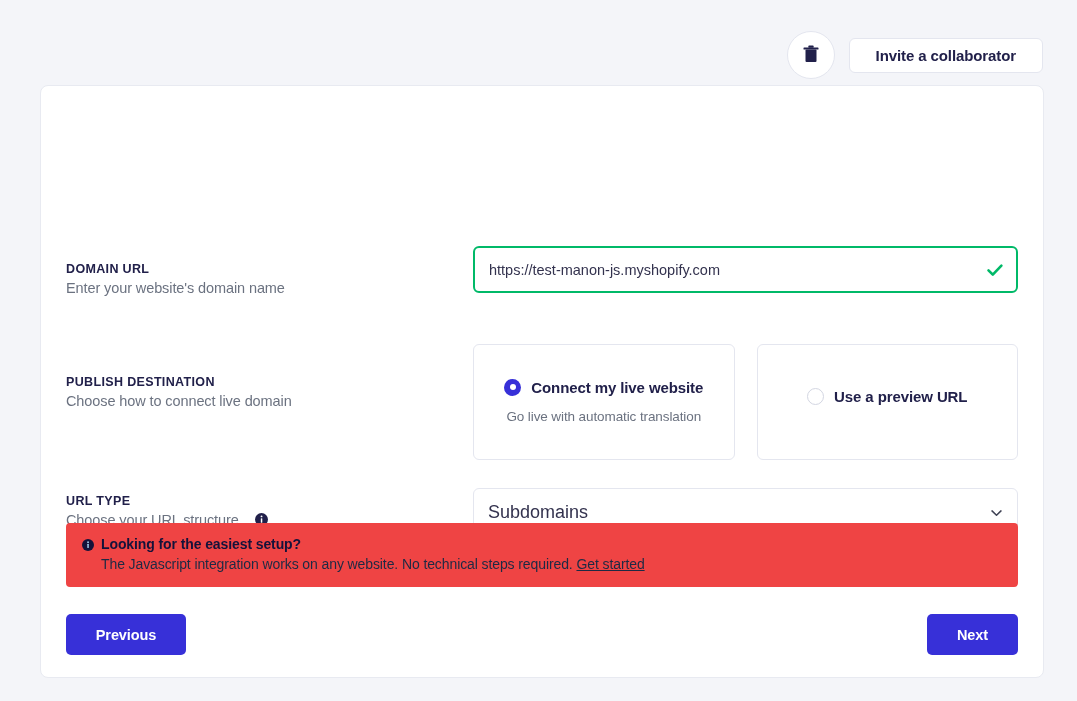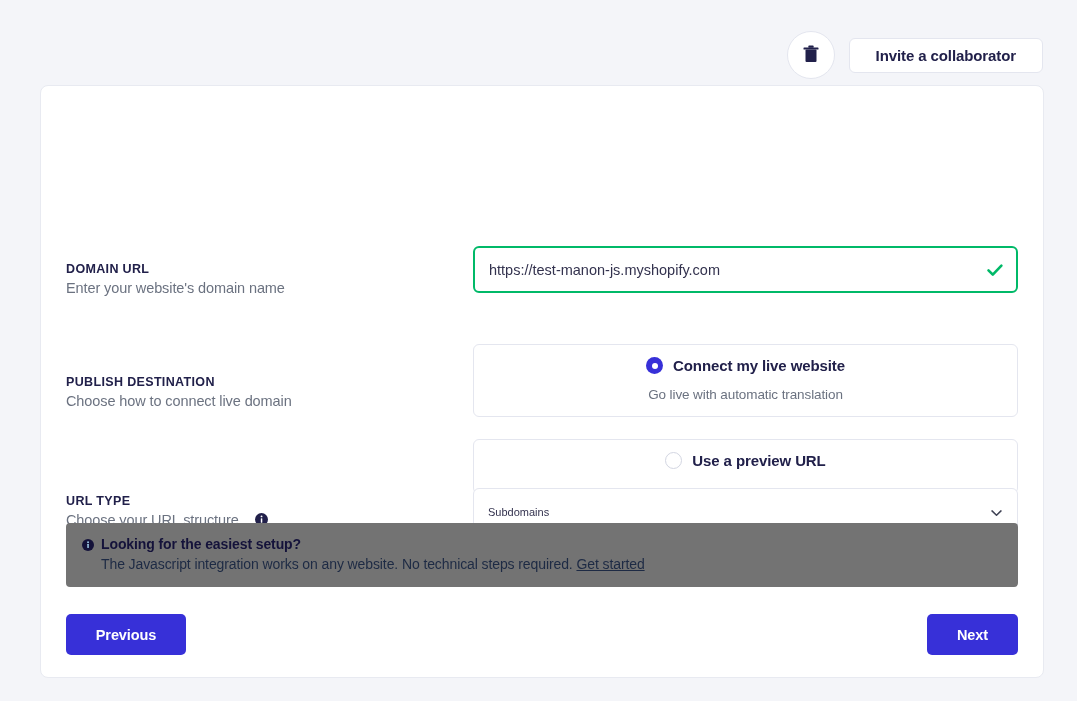--- a/index.html
+++ b/index.html
@@ -145,21 +145,20 @@
     pointer-events: none;
   }
 
   
   #row-publish { top: 258px; height: 116px; }
   #row-publish .row-label { top: 31px; }
 
   .choices {
     display: flex;
     gap: 22px;
-    flex-direction: column;
   }
   .choice {
     flex: 1;
     height: 116px;
     border: 1px solid #e4e6ef;
     border-radius: 6px;
     background: #fff;
     display: flex;
     flex-direction: column;
     align-items: center;
@@ -247,21 +246,21 @@
 
   .select-wrap { position: relative; height: 47px; }
   .select {
     width: 100%;
     height: 47px;
     border: 1px solid #e4e6ef;
     border-radius: 6px;
     background: #fff;
     padding: 0 40px 0 14px;
     font-family: "Liberation Sans", sans-serif;
-    font-size: 11px;
+    font-size: 18px;
     color: #33324e;
     appearance: none;
     -webkit-appearance: none;
     outline: none;
     cursor: pointer;
   }
   .chevron {
     position: absolute;
     right: 15px;
     top: 50%;
@@ -270,21 +269,21 @@
     height: 13px;
     pointer-events: none;
   }
 
   
   .banner {
     position: absolute;
     left: 25px;
     right: 25px;
     top: 437px;
-    background: #737373;
+    background: #ef4444;
     border-radius: 4px;
     padding: 13px 16px 15px 16px;
   }
   .banner-title {
     display: flex;
     align-items: center;
     gap: 7px;
     font-size: 14px;
     font-weight: bold;
     color: #14123a;

